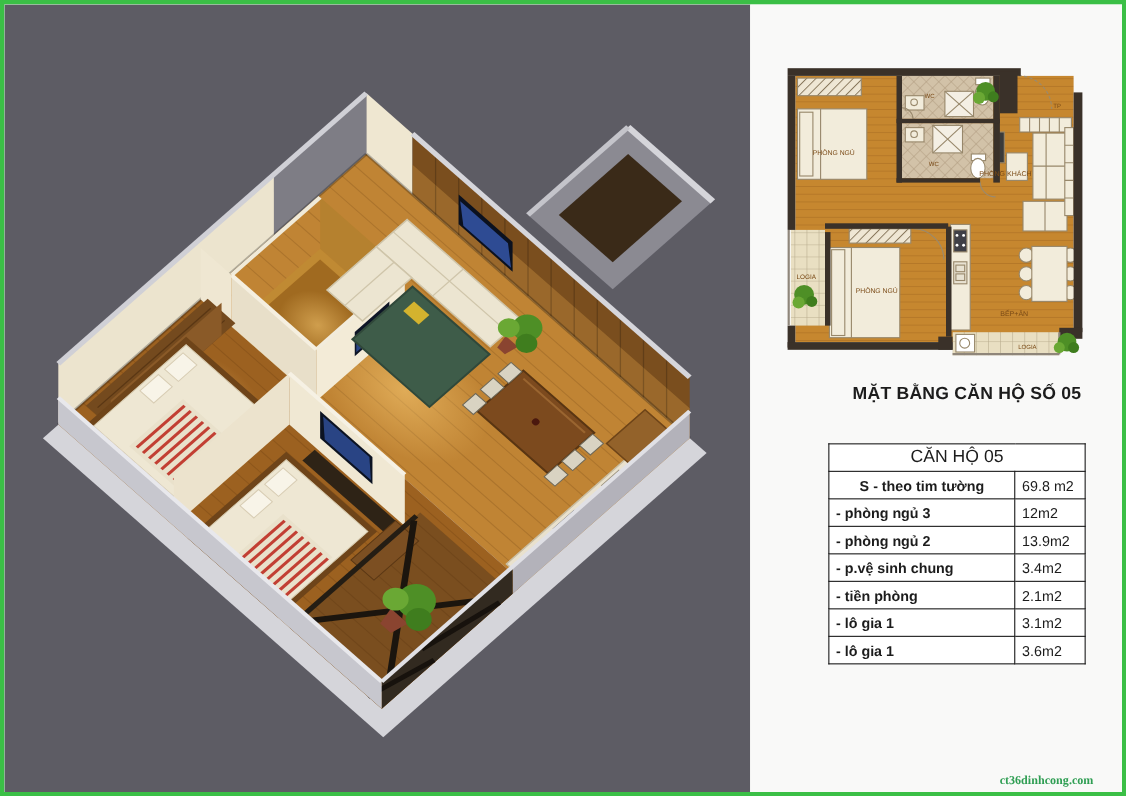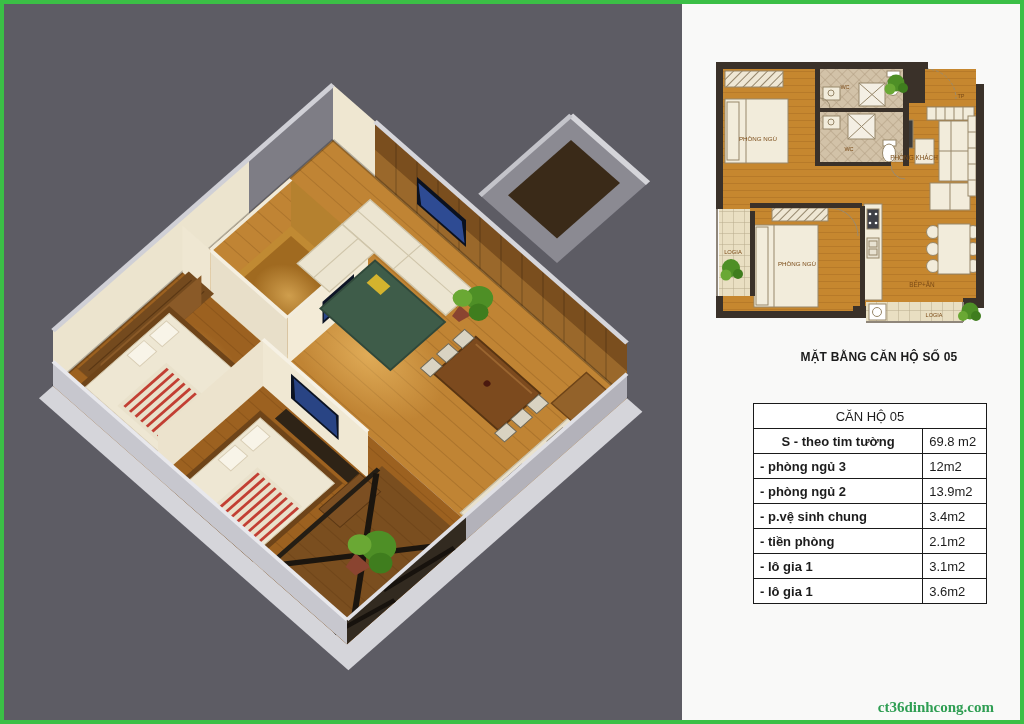--- a/index.html
+++ b/index.html
@@ -4,31 +4,31 @@
 <style>
   html,body{margin:0;padding:0;background:#ffffff;}
   .page{position:relative;width:1024px;height:724px;box-sizing:border-box;
         border:4px solid #3bbf46;background:#ffffff;overflow:hidden;
         font-family:"Liberation Sans",sans-serif;}
   .inner{position:absolute;inset:0;}
   .left-pane{position:absolute;left:0;top:0;width:678px;height:716px;background:#5d5c64;}
   .right-pane{position:absolute;left:678px;top:0;width:338px;height:716px;background:#f9f9f8;}
   .plan-wrap{position:absolute;left:30px;top:54px;width:278px;height:276px;}
   .plan-title{position:absolute;left:56px;right:0;top:346px;text-align:center;
-              font-size:12px;font-weight:bold;color:#1c1c1c;letter-spacing:0.2px;}
+              font-size:16px;font-weight:bold;color:#1c1c1c;letter-spacing:0.2px;}
   .area-table{position:absolute;left:71px;top:399px;width:234px;border-collapse:collapse;
               font-size:13px;color:#1c1c1c;background:#fff;}
   .area-table th,.area-table td{border:1px solid #1a1a1a;height:24px;padding:0 6px;
               font-weight:normal;white-space:nowrap;}
-  .area-table th{font-size:13px;text-align:center;}
+  .area-table th{font-size:16px;text-align:center;}
   .area-table td.lbl{width:170px;text-align:left;font-weight:bold;}
   .area-table td.lbl.center{text-align:center;}
   .area-table td.val{width:52px;text-align:left;margin-left:40px;}
   .watermark{position:absolute;right:26px;bottom:4px;font-family:"Liberation Serif",serif;
-             font-weight:bold;font-size:15px;color:#2f9e53;}
+             font-weight:bold;font-size:11px;color:#2f9e53;}
   svg{display:block;}
   .plan-label{fill:#7a4a16;font-family:"Liberation Sans",sans-serif;}
 </style>
 </head>
 <body>
 
 <div class="page">
  <div class="inner">
 
   <div class="left-pane">

